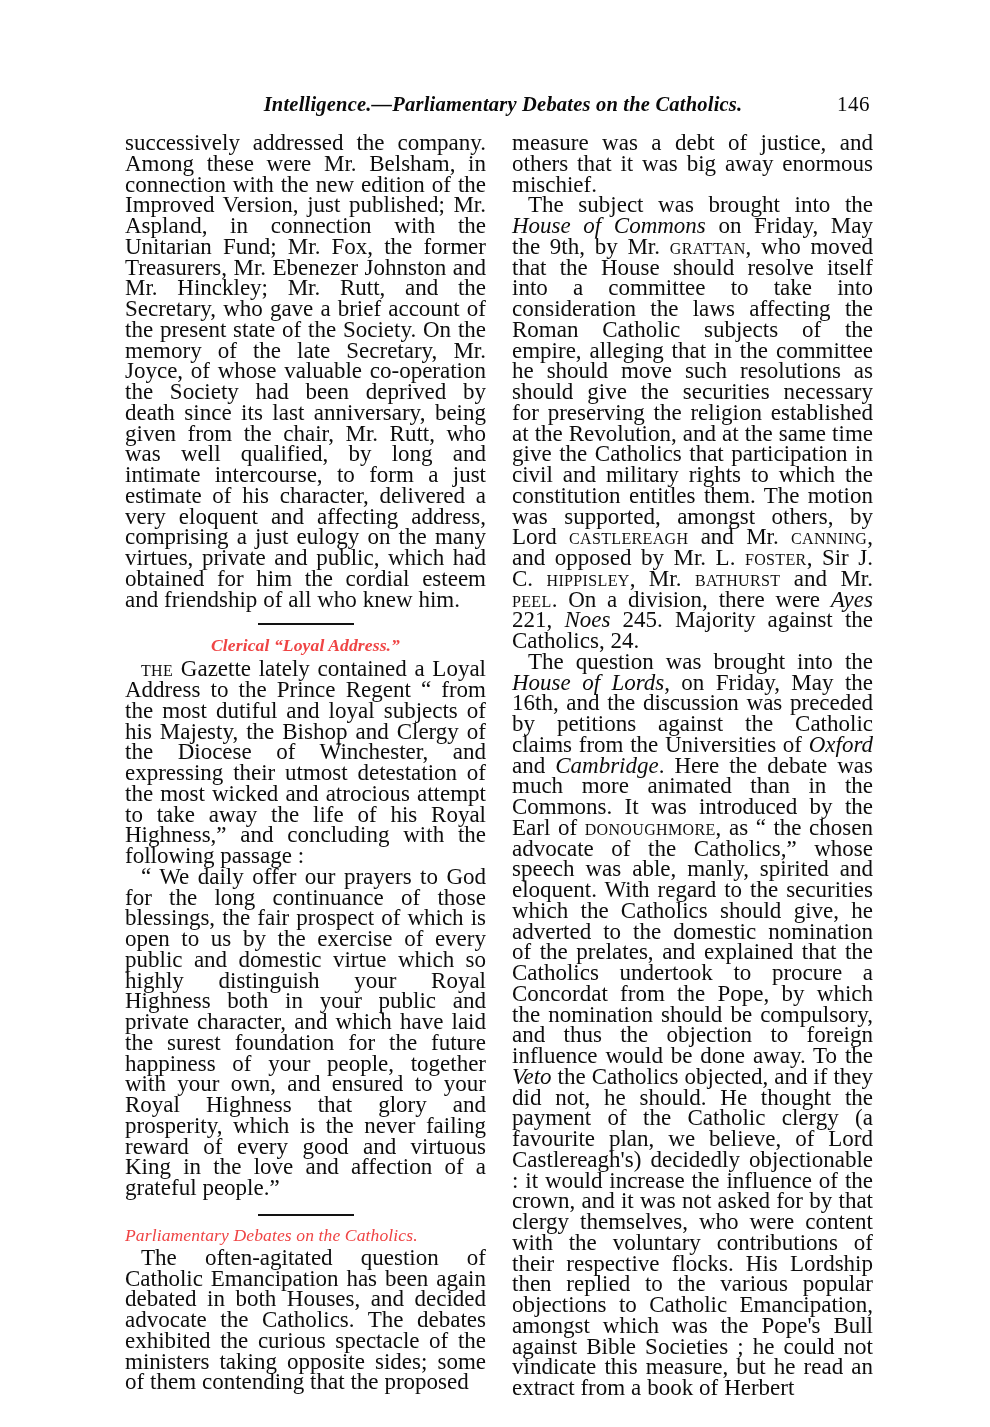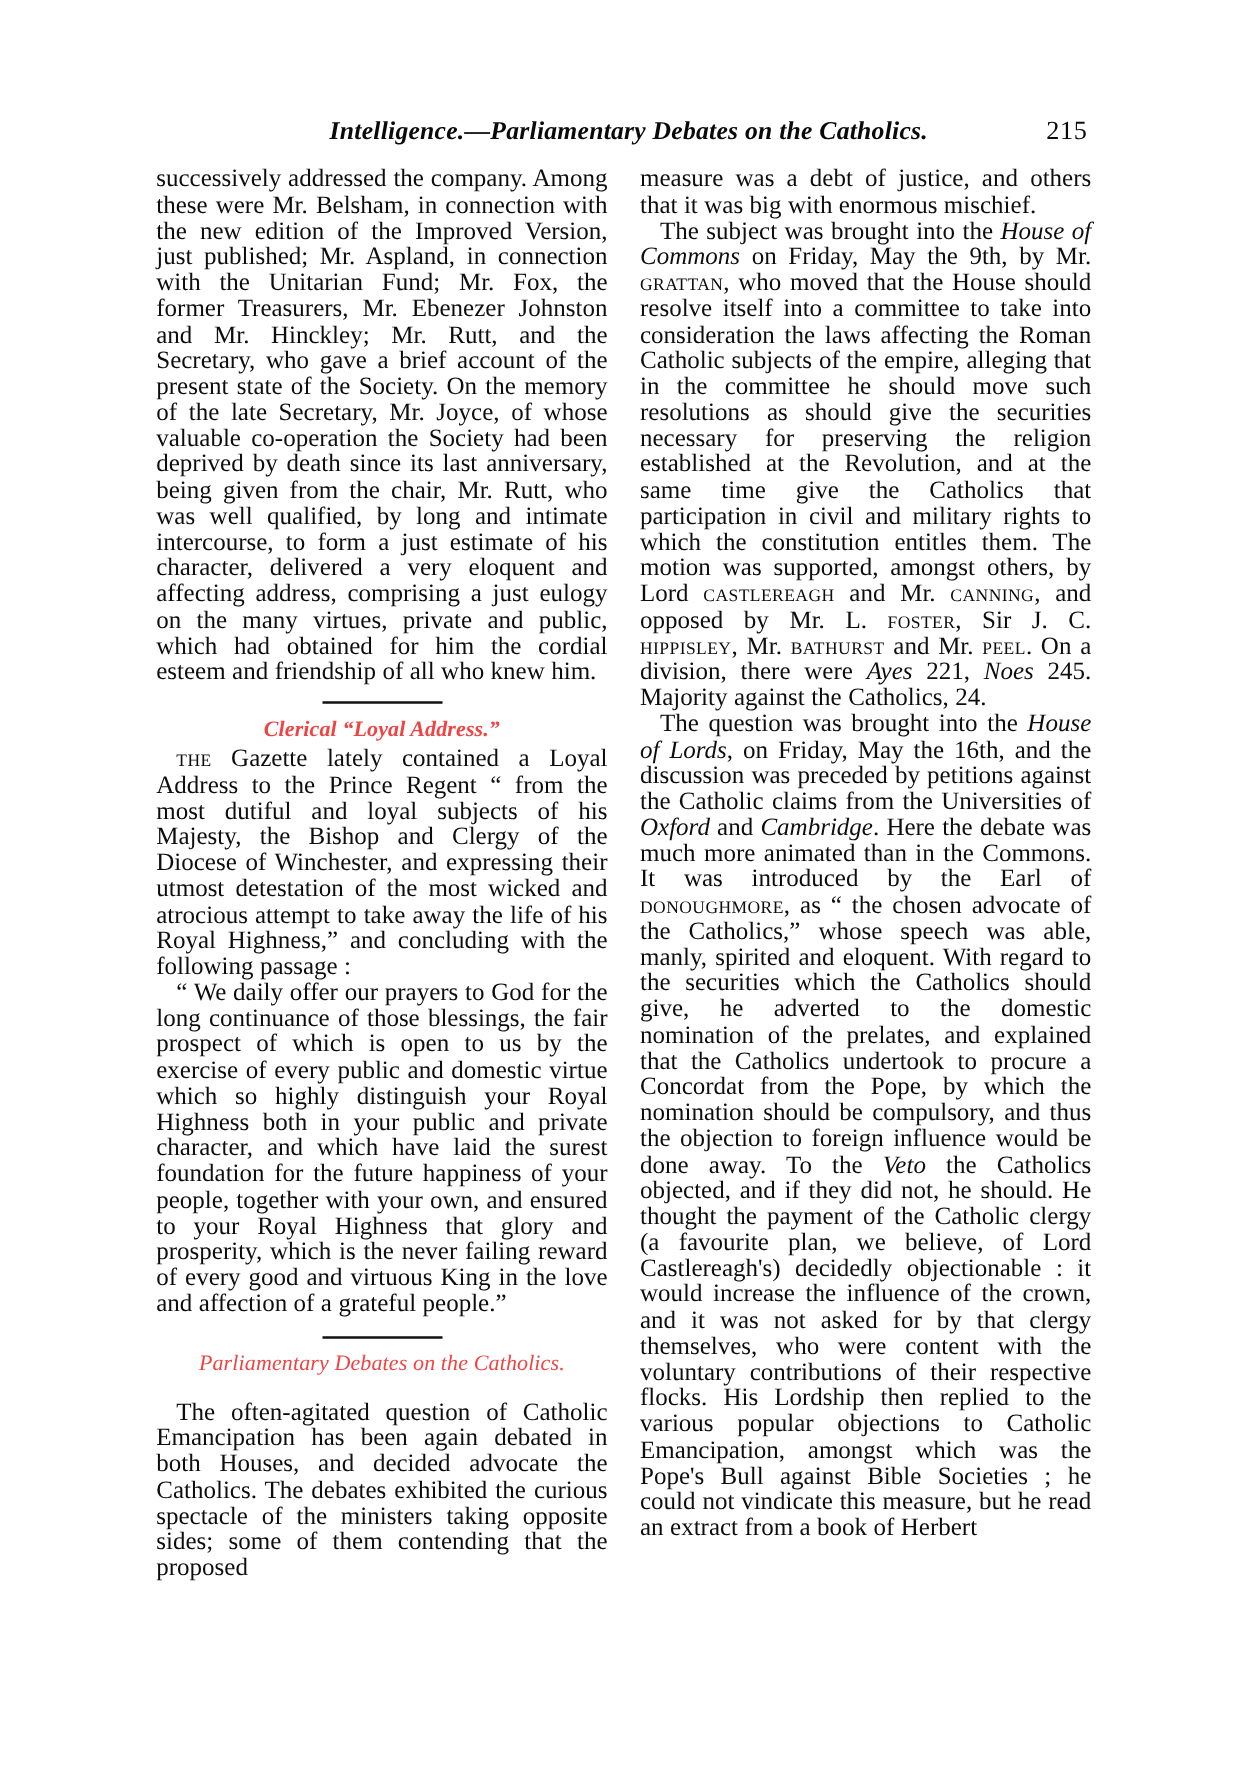--- a/index.html
+++ b/index.html
@@ -65,21 +65,21 @@
     display: flex;
     justify-content: space-between;
   }
   .col {
     width: 361px;
     box-sizing: border-box;
   }
 
   p.body-text {
     margin: 0;
-    font-size: 20px;
+    font-size: 23px;
     line-height: 20.75px;
     text-align: justify;
     text-justify: inter-word;
     word-spacing: 0.15px;
     color: #0d0d0d;
     hyphens: none;
   }
   p.indent {
     text-indent: 16px;
   }
@@ -110,33 +110,33 @@
     margin: 0 0 3px 0;
     font-size: 17.6px;
     line-height: 21px;
     font-style: italic;
     font-weight: 700;
     text-align: center;
     color: #ef4444;
     letter-spacing: 0.1px;
   }
   h2.sec-head.left-head {
-    text-align: center;
+    text-align: left;
     font-weight: 400;
-    margin-bottom: 19px;
+    margin-bottom: 2px;
   }
 </style>
 </head>
 <body>
 
 <div class="page">
 
   <div class="running-head">
     <span class="running-head-title">Intelligence.—Parliamentary Debates on the Catholics.</span>
-    <span class="folio">215</span>
+    <span class="folio">146</span>
   </div>
 
   <div class="columns">
 
     <div class="col">
 
       <p class="body-text noindent">successively addressed the company. Among these were Mr. Belsham, in connection with the new edition of the Improved Version, just published; Mr. Aspland, in connection with the Unitarian Fund; Mr. Fox, the former Treasurers, Mr. Ebenezer Johnston and Mr. Hinckley; Mr. Rutt, and the Secretary, who gave a brief account of the present state of the Society. On the memory of the late Secretary, Mr. Joyce, of whose valuable co-operation the Society had been deprived by death since its last anniversary, being given from the chair, Mr. Rutt, who was well qualified, by long and intimate intercourse, to form a just estimate of his character, delivered a very eloquent and affecting address, comprising a just eulogy on the many virtues, private and public, which had obtained for him the cordial esteem and friendship of all who knew him.</p>
 
       <div class="sec-rule"></div>
 
@@ -148,21 +148,21 @@
 
       <div class="sec-rule tight"></div>
 
       <h2 class="sec-head left-head">Parliamentary Debates on the Catholics.</h2>
 
       <p class="body-text indent">The often-agitated question of Catholic Emancipation has been again debated in both Houses, and decided advocate the Catholics. The debates exhibited the curious spectacle of the ministers taking opposite sides; some of them contending that the proposed</p>
     </div>
 
     <div class="col">
 
-      <p class="body-text noindent">measure was a debt of justice, and others that it was big with enormous mischief.</p>
+      <p class="body-text noindent">measure was a debt of justice, and others that it was big away enormous mischief.</p>
 
       <p class="body-text indent"><span>The subject was brought into the </span><span class="it">House of Commons</span><span> on Friday, May the 9th, by Mr. </span><span class="sc">Grattan</span><span>, who moved that the House should resolve itself into a committee to take into consideration the laws affecting the Roman Catholic subjects of the empire, alleging that in the committee he should move such resolutions as should give the securities necessary for preserving the religion established at the Revolution, and at the same time give the Catholics that participation in civil and military rights to which the constitution entitles them. The motion was supported, amongst others, by Lord </span><span class="sc">Castlereagh</span><span> and Mr. </span><span class="sc">Canning</span><span>, and opposed by Mr. L. </span><span class="sc">Foster</span><span>, Sir J. C. </span><span class="sc">Hippisley</span><span>, Mr. </span><span class="sc">Bathurst</span><span> and Mr. </span><span class="sc">Peel</span><span>. On a division, there were </span><span class="it">Ayes</span><span> 221, </span><span class="it">Noes</span><span> 245. Majority against the Catholics, 24.</span></p>
 
       <p class="body-text indent"><span>The question was brought into the </span><span class="it">House of Lords</span><span>, on Friday, May the 16th, and the discussion was preceded by petitions against the Catholic claims from the Universities of </span><span class="it">Oxford</span><span> and </span><span class="it">Cambridge</span><span>. Here the debate was much more animated than in the Commons. It was introduced by the Earl of </span><span class="sc">Donoughmore</span><span>, as “ the chosen advocate of the Catholics,” whose speech was able, manly, spirited and eloquent. With regard to the securities which the Catholics should give, he adverted to the domestic nomination of the prelates, and explained that the Catholics undertook to procure a Concordat from the Pope, by which the nomination should be compulsory, and thus the objection to foreign influence would be done away. To the </span><span class="it">Veto</span><span> the Catholics objected, and if they did not, he should. He thought the payment of the Catholic clergy (a favourite plan, we believe, of Lord Castlereagh's) decidedly objectionable : it would increase the influence of the crown, and it was not asked for by that clergy themselves, who were content with the voluntary contributions of their respective flocks. His Lordship then replied to the various popular objections to Catholic Emancipation, amongst which was the Pope's Bull against Bible Societies ; he could not vindicate this measure, but he read an extract from a book of Herbert</span></p>
 
     </div>
   </div>
 </div>
 
 </body></html>

